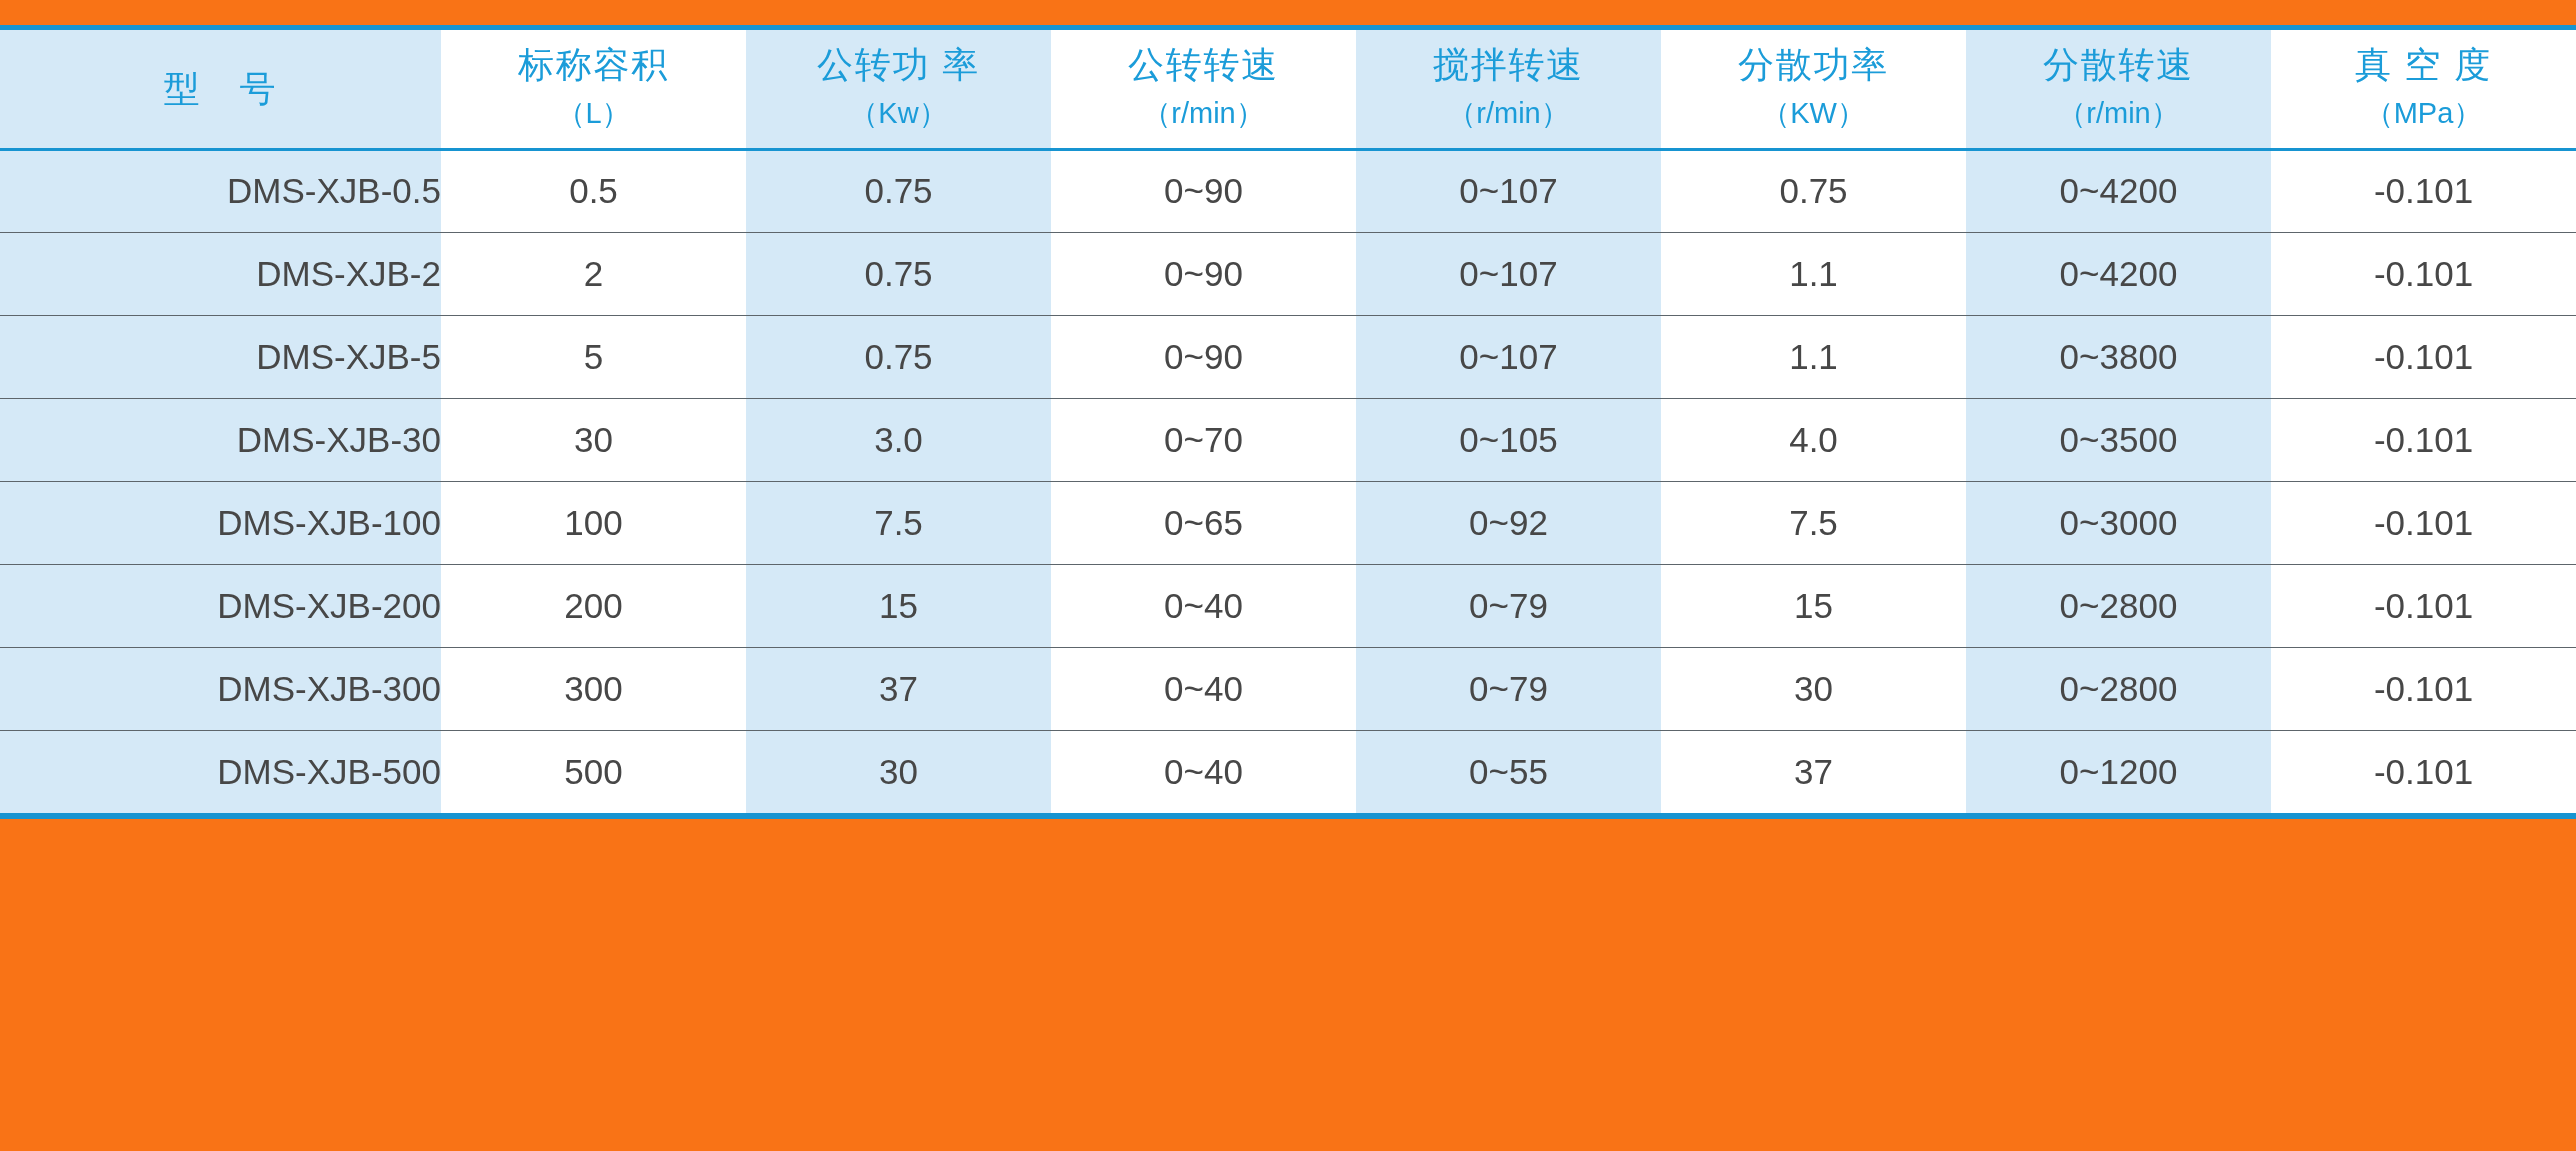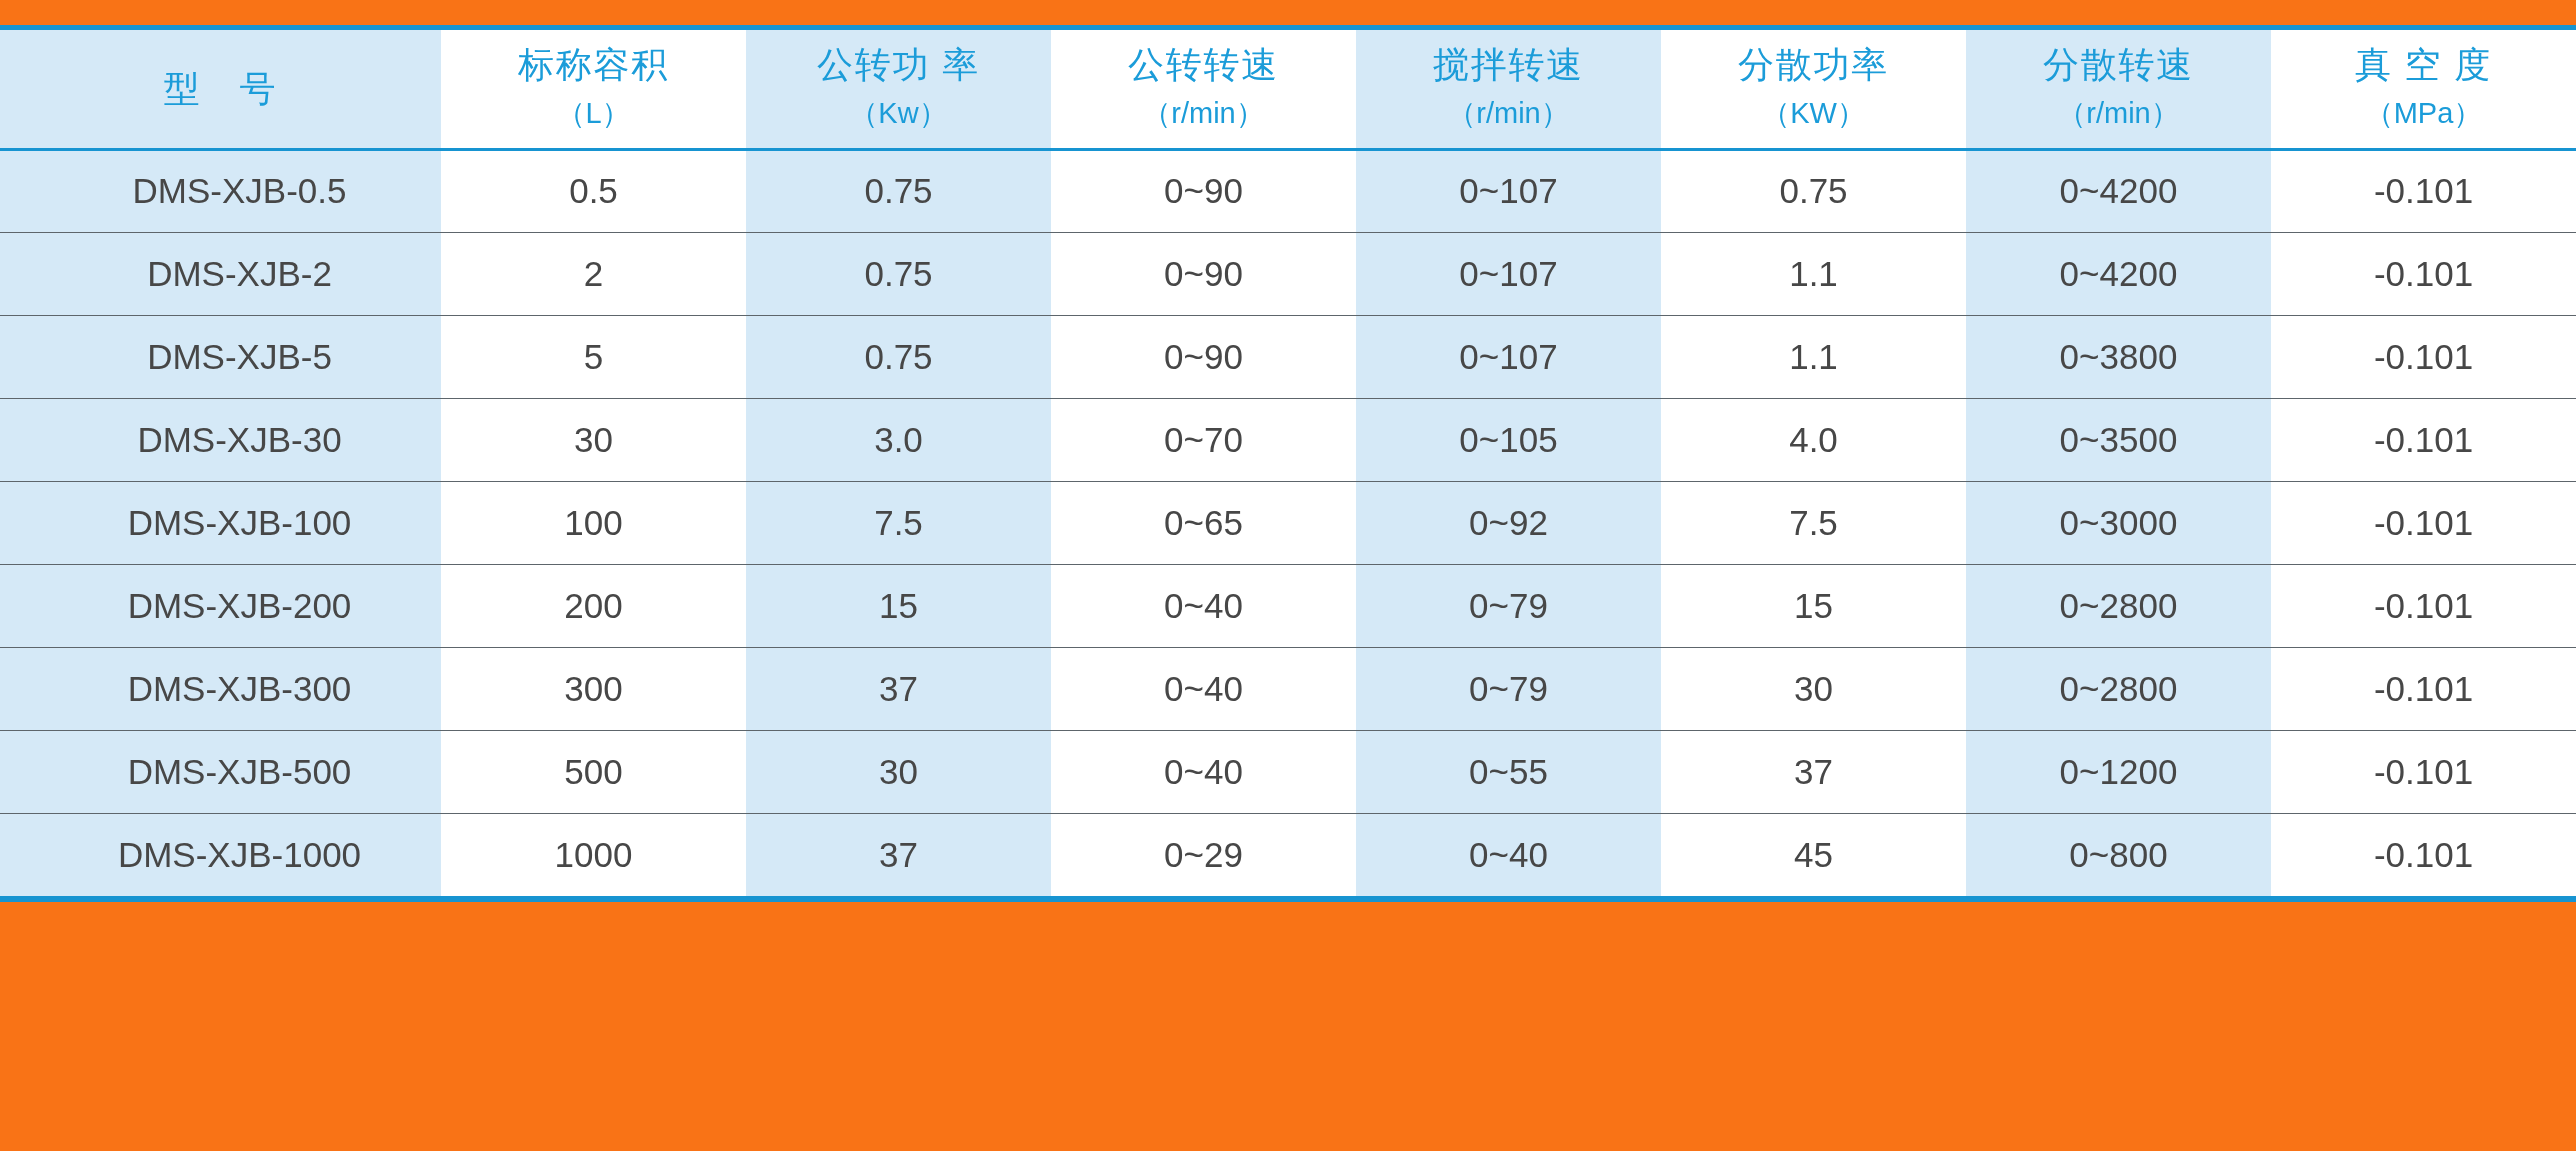--- a/index.html
+++ b/index.html
@@ -51,21 +51,21 @@
     text-align:center;
     vertical-align:middle;
     font-size:35px;
     color:#474747;
     padding:0;
   }
   tbody tr:not(:first-child) td{
     border-top:1.8px solid #5d656b;
   }
   tbody td:first-child{
-    text-align:center;
+    text-align:right;
     padding-left:38px;
   }
   .footer-note{
     box-sizing:border-box;
     width:2576px;
     padding:21px 5.3px 0 0;
     text-align:right;
     font-family:"DejaVu Serif","Liberation Serif",serif;
     font-style:italic;
     font-size:35px;
@@ -199,29 +199,19 @@
           <tr>
             <td>DMS-XJB-500</td>
             <td>500</td>
             <td>30</td>
             <td>0~40</td>
             <td>0~55</td>
             <td>37</td>
             <td>0~1200</td>
             <td>-0.101</td>
           </tr>
-          <tr>
-            <td>DMS-XJB-1000</td>
-            <td>1000</td>
-            <td>37</td>
-            <td>0~29</td>
-            <td>0~40</td>
-            <td>45</td>
-            <td>0~800</td>
-            <td>-0.101</td>
-          </tr>
         </tbody>
     </table>
   </div>
 
 
 </div>
 
 
 </body></html>

